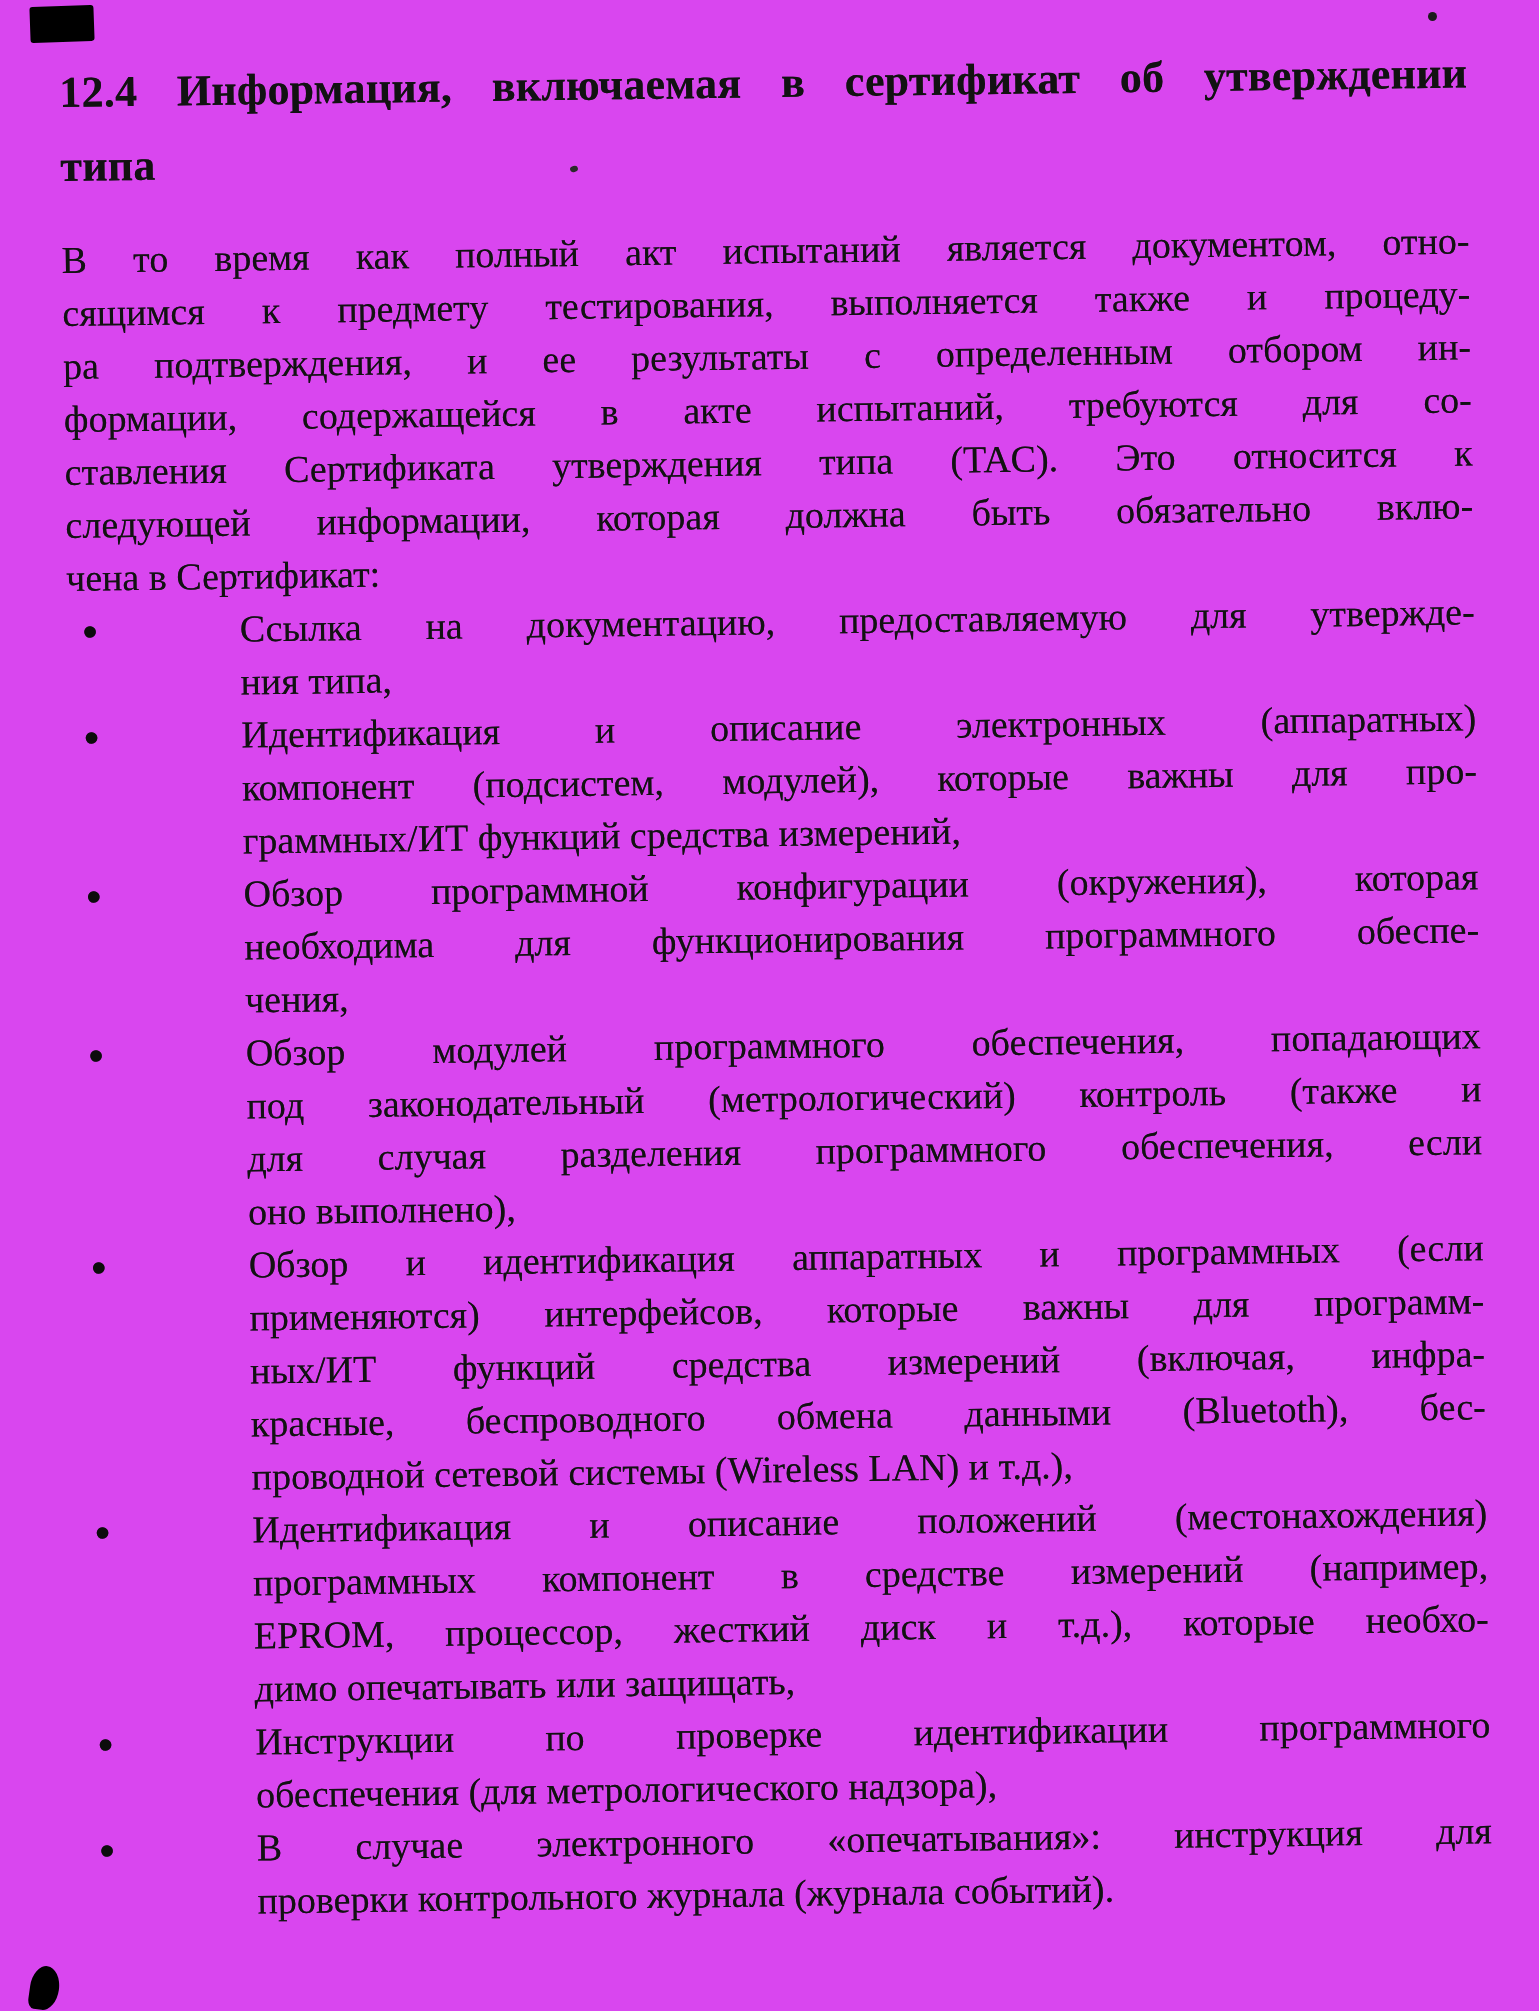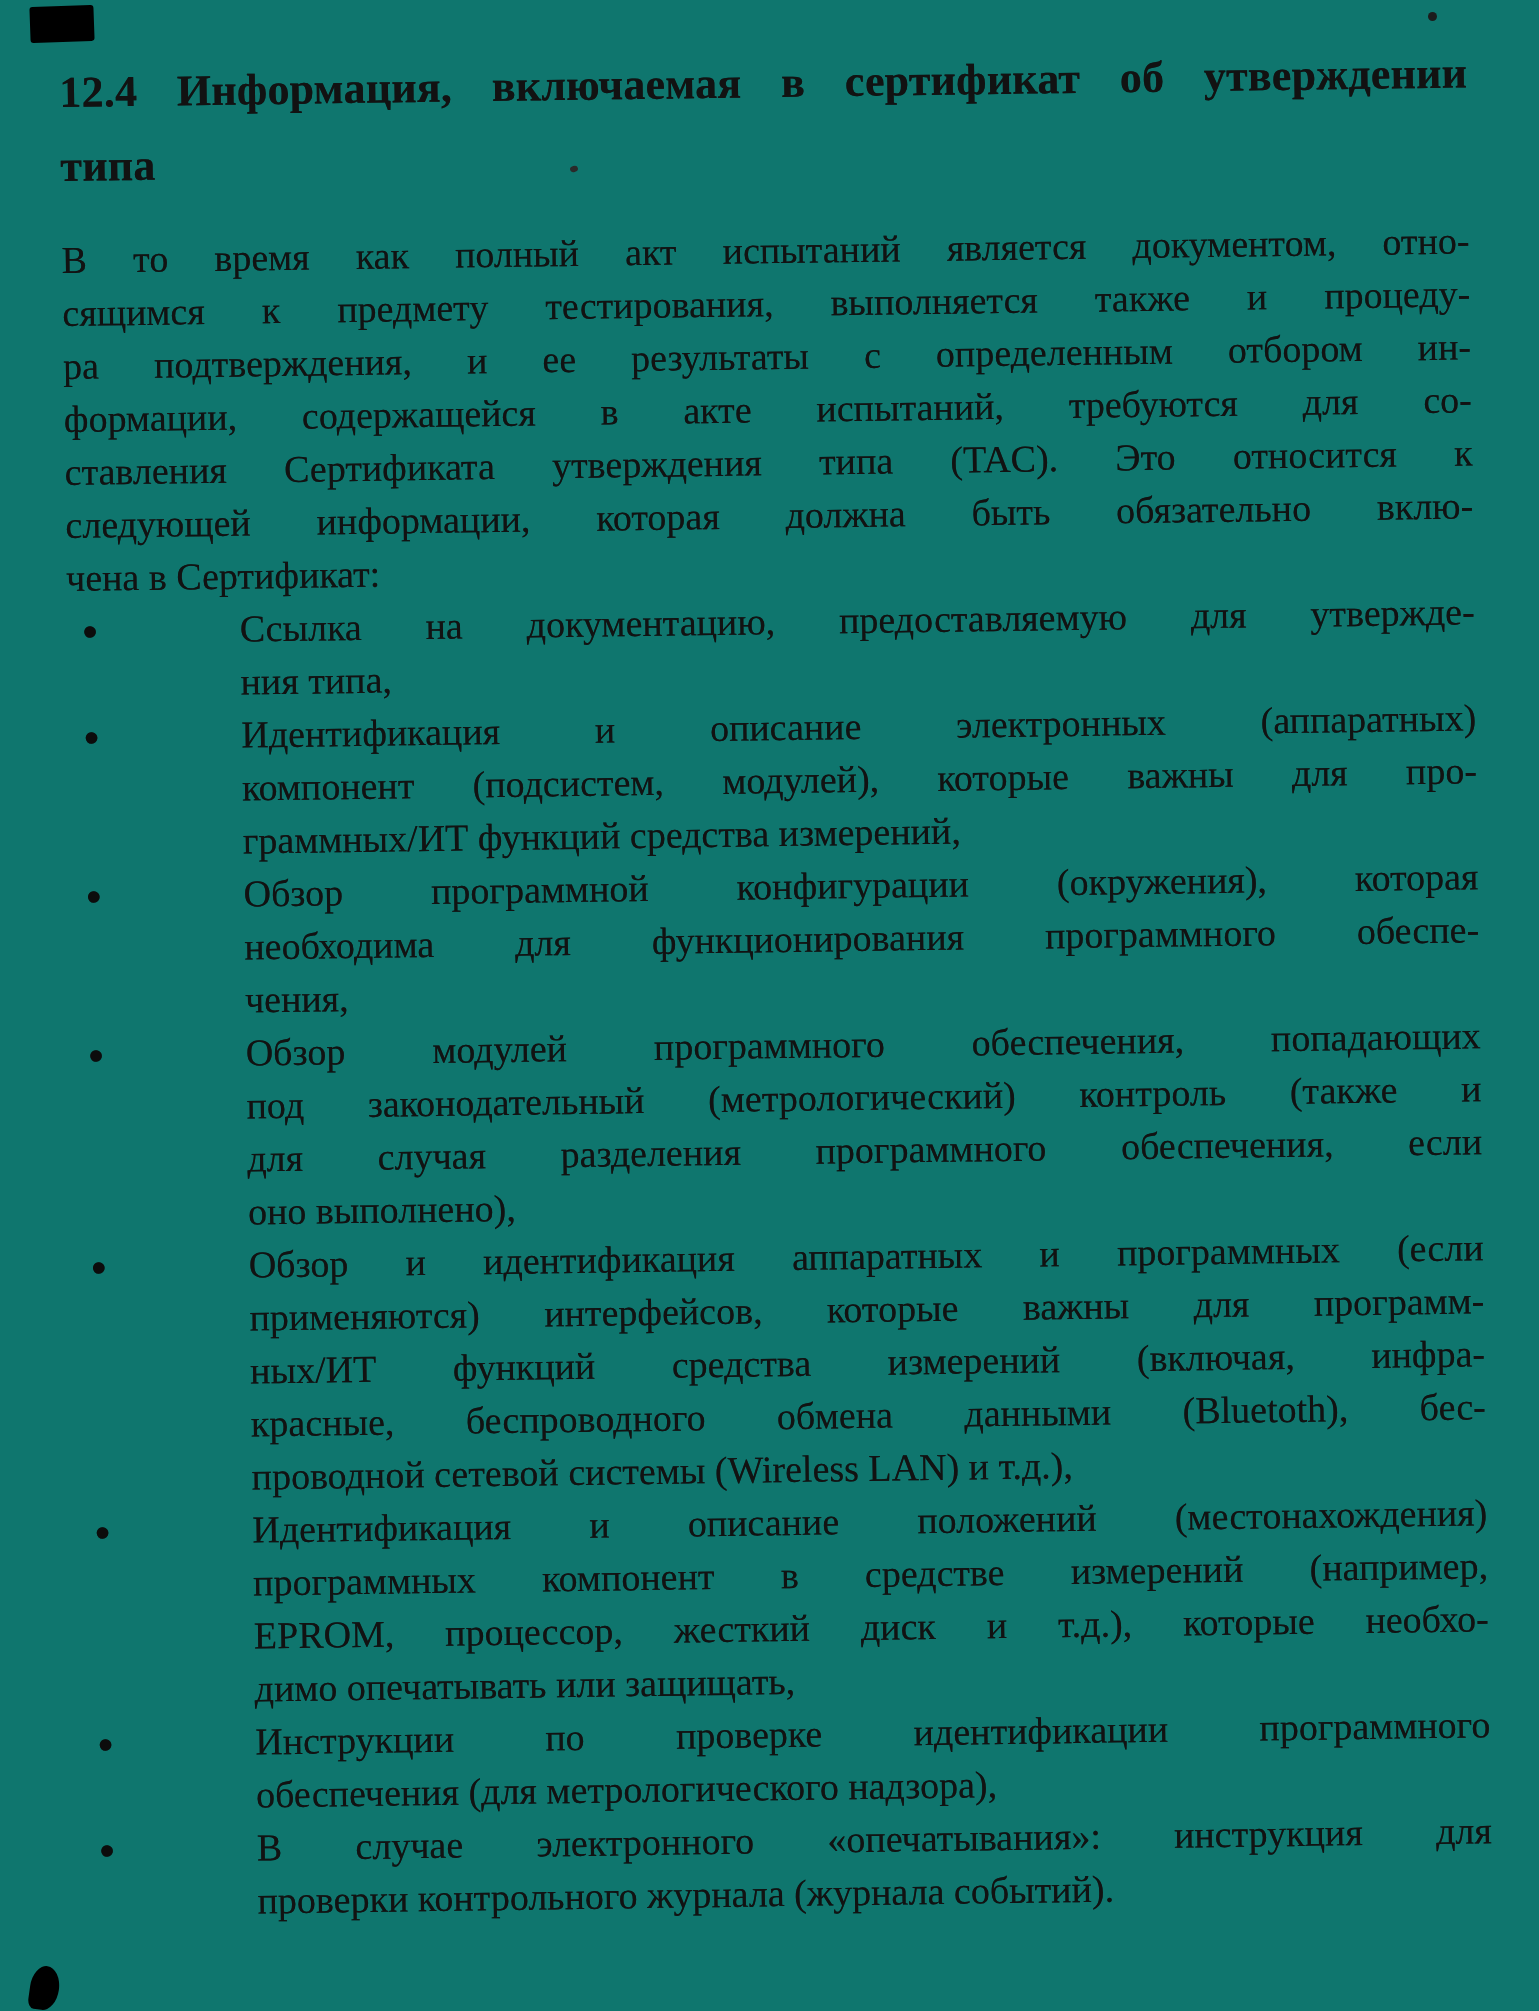--- a/index.html
+++ b/index.html
@@ -3,21 +3,21 @@
 <meta charset="utf-8">
 <title>12.4</title>
 <style>
   * { margin:0; padding:0; box-sizing:border-box; }
   html, body { width:1539px; height:2011px; background:#ffffff; overflow:hidden; }
   body {
     font-family: "Liberation Serif", "DejaVu Serif", serif;
     color:#121212;
     position:relative;
   }
-  .page { position:absolute; inset:0; background:#0f766e; }
+  .page { position:absolute; inset:0; background:#d946ef; }
 
   .content {
     position:absolute; left:0; top:0; width:1539px;
     padding:56px 59px 0 72px;
     transform:rotate(-0.8deg);
     transform-origin:72px 1000px;
     text-shadow:0 0 0.5px rgba(10,10,10,0.65);
   }
 
   .heading { font-weight:bold; }

